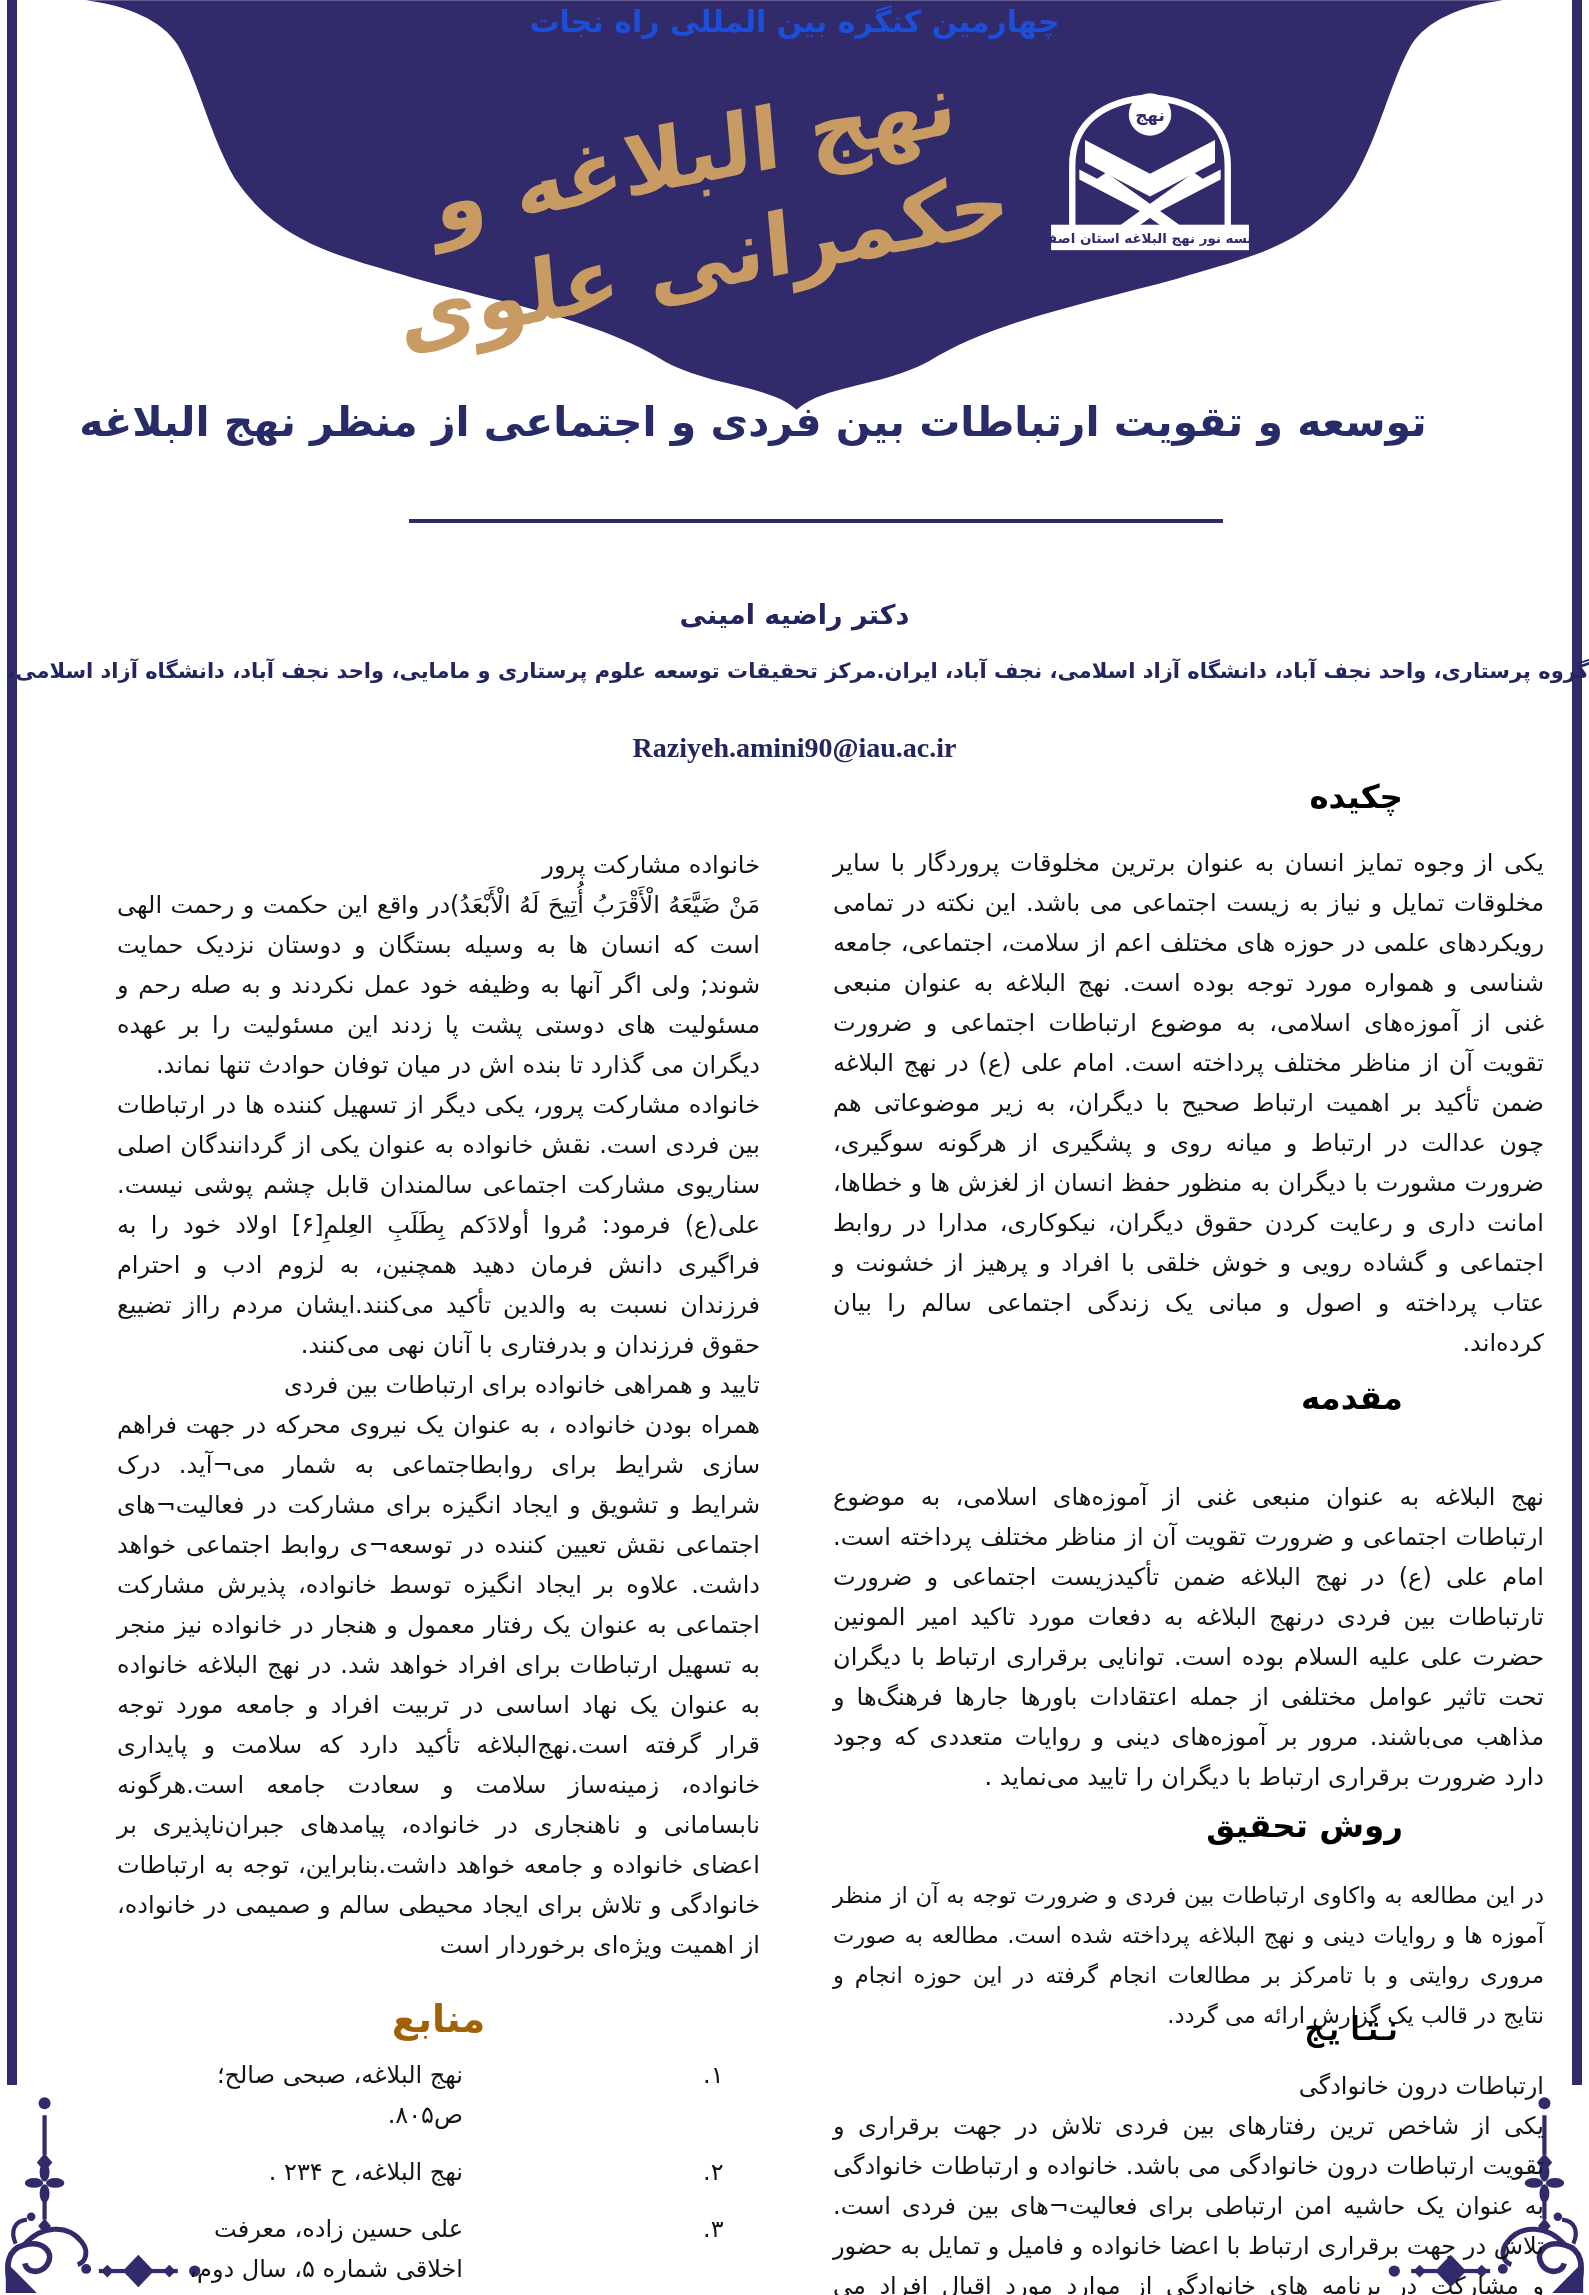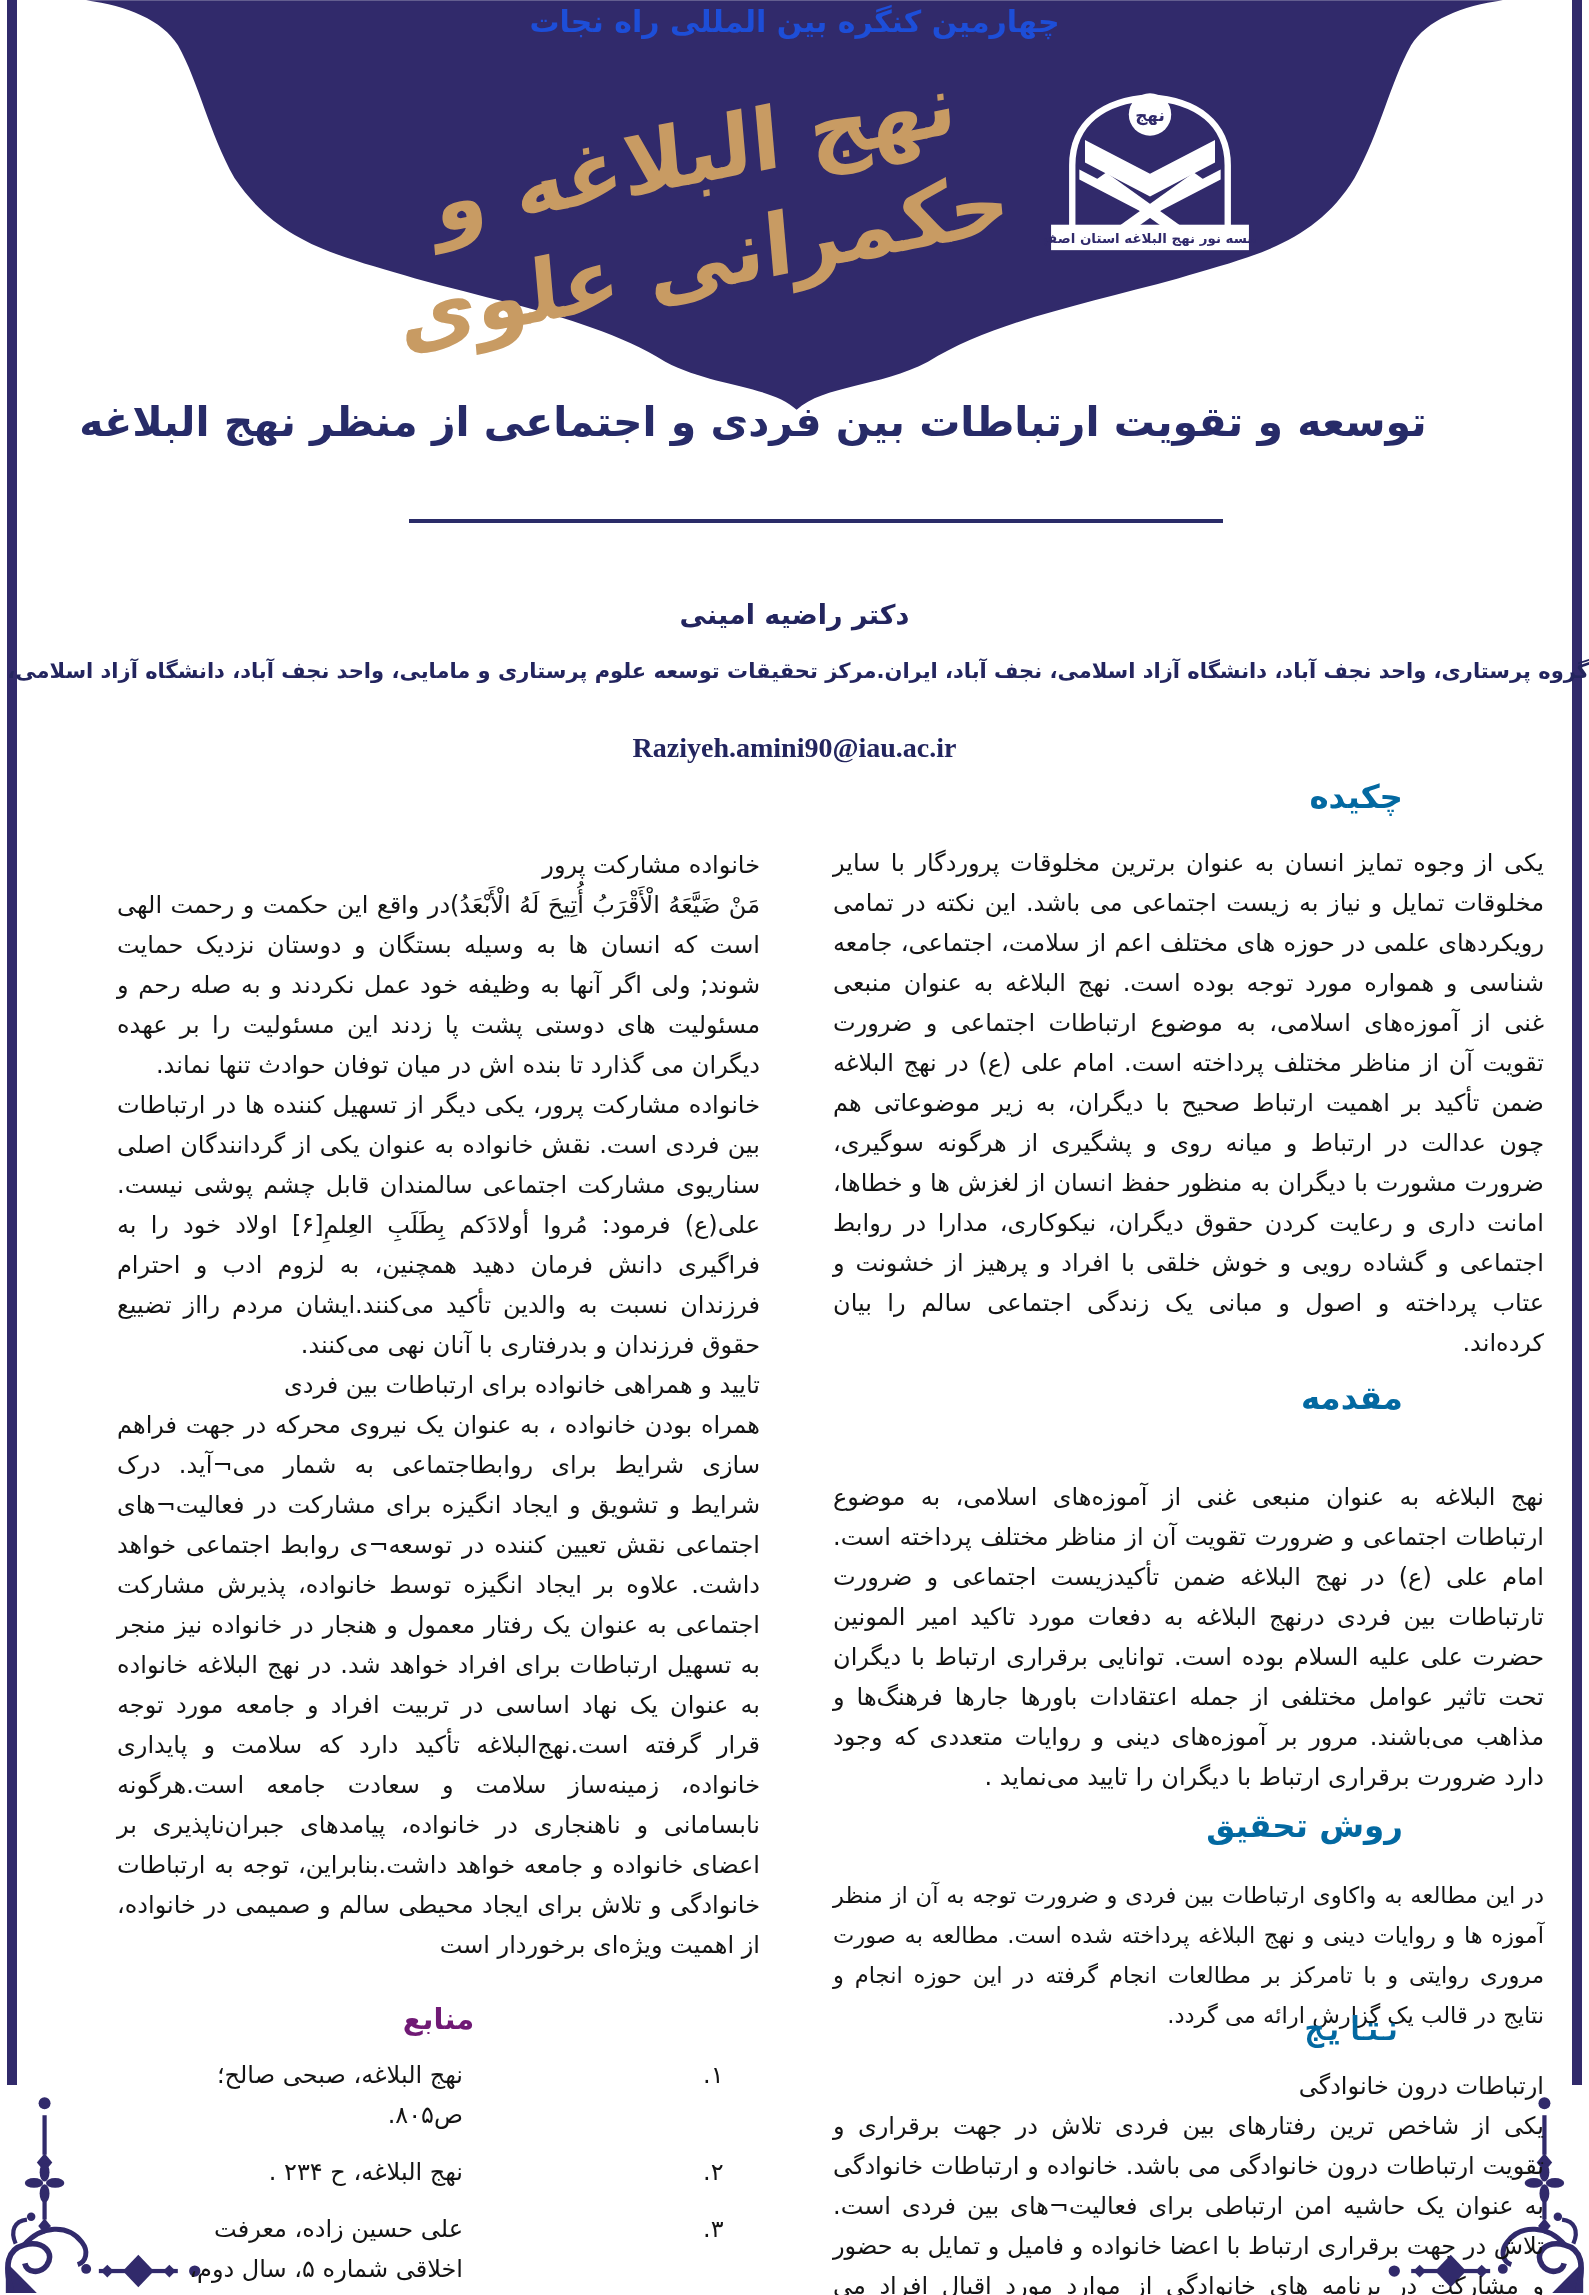--- a/index.html
+++ b/index.html
@@ -27,27 +27,27 @@
   .affil{position:absolute;left:0;top:659px;width:1589px;text-align:center;direction:rtl;
          color:#23255e;font-weight:bold;font-size:21px;white-space:nowrap;}
   .email{position:absolute;left:0;top:732px;width:1589px;text-align:center;
          color:#23255e;font-weight:bold;font-size:28px;font-family:"Liberation Serif",serif;}
   
   .col{position:absolute;direction:rtl;text-align:justify;color:#141414;
        font-size:24px;line-height:40px;z-index:2;}
   .col-right{left:833px;top:780px;width:711px;}
   .col-left{left:117px;top:845px;width:643px;}
   .col p{margin:0;}
-  .hd{color:#0369a1;font-weight:bold;font-size:32.5px;line-height:35px;
+  .hd{color:#000000;font-weight:bold;font-size:32.5px;line-height:35px;
       width:fit-content;margin:0 141px 28px auto;}
   .hd.intro{margin:18.4px 141px 61px auto;}
   .hd.method{margin:11.3px 141px 31px auto;}
   .hd.results{margin:-21px 141px 17px auto;font-family:Liberation Mono, monospace;}
   .method-body{font-size:22.6px;}
-  .hd-refs{color:#701a75;font-weight:bold;font-size:29px;line-height:35px;
+  .hd-refs{color:#a16207;font-weight:bold;font-size:38px;line-height:35px;
            text-align:center;margin:37px 0 18.4px 0;}
   .ref-row{display:flex;margin-bottom:17px;}
   .ref-num{width:57px;flex:none;text-align:left;}
   .ref-gap{width:240px;flex:none;}
   .ref-text{width:311px;flex:none;text-align:right;}
   
   .orn{position:absolute;top:2080px;width:240px;height:215px;z-index:1;}
   .orn.left{left:0;}
   .orn.right{left:1349px;transform:scaleX(-1);}
 </style>

